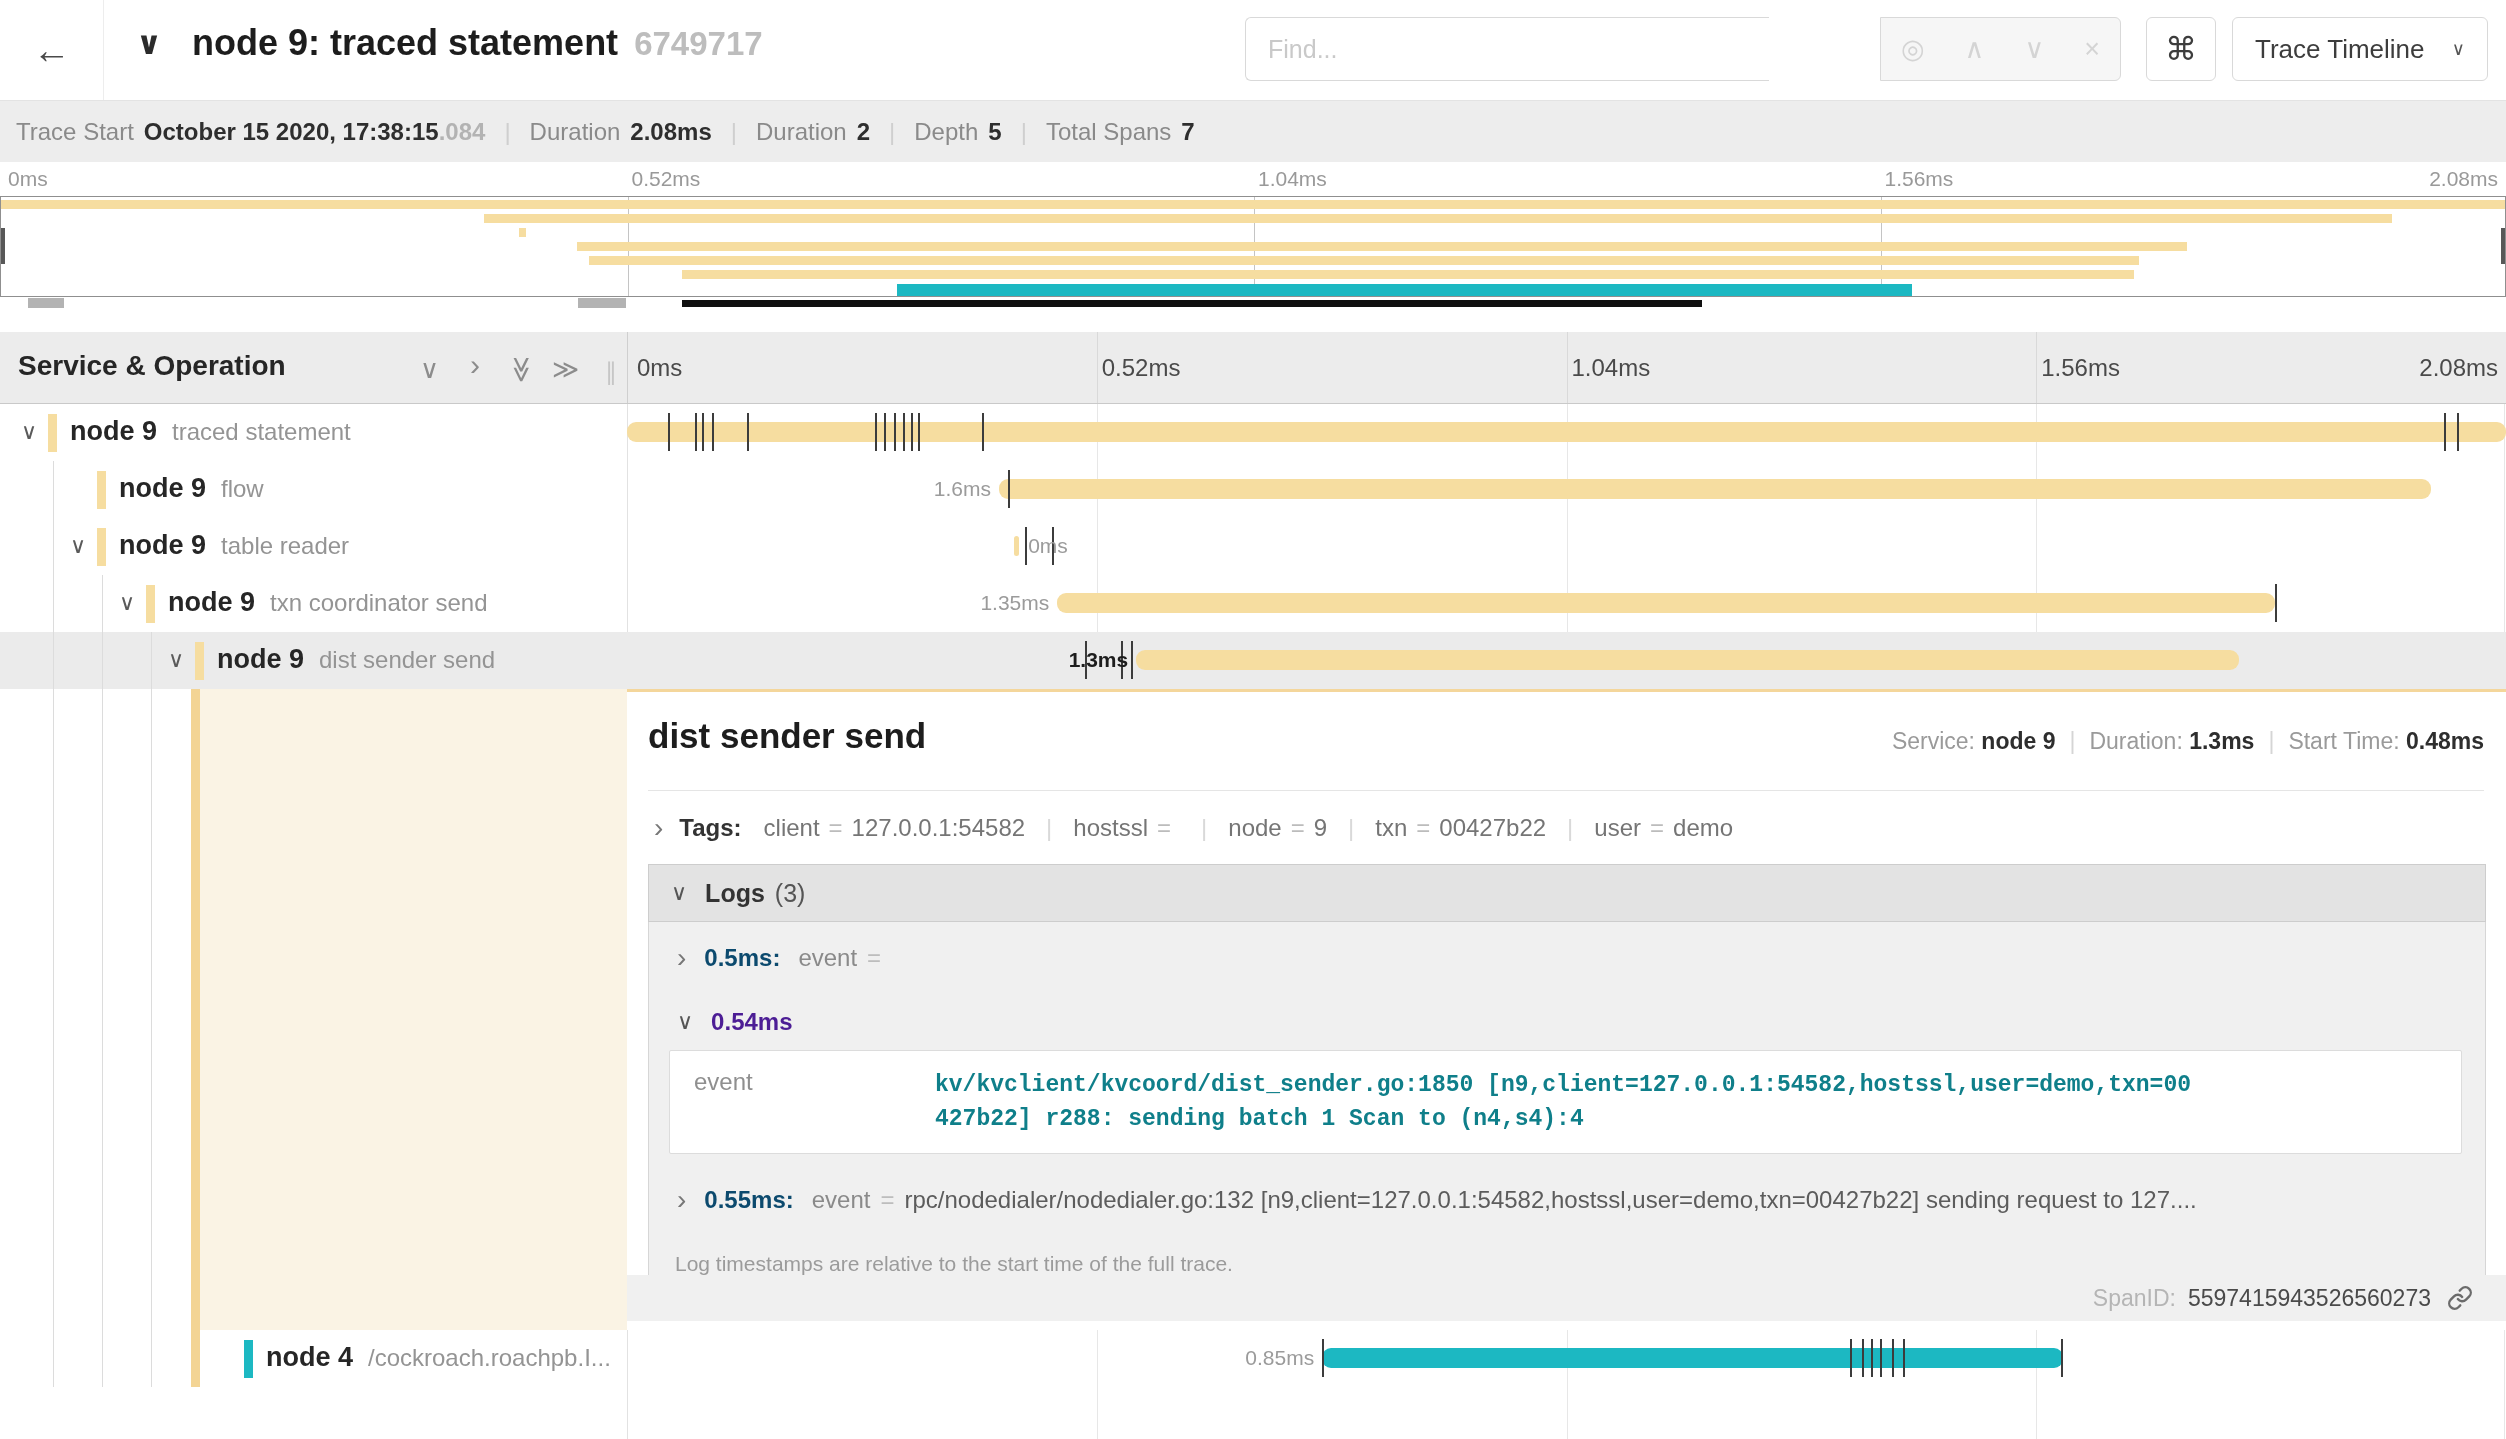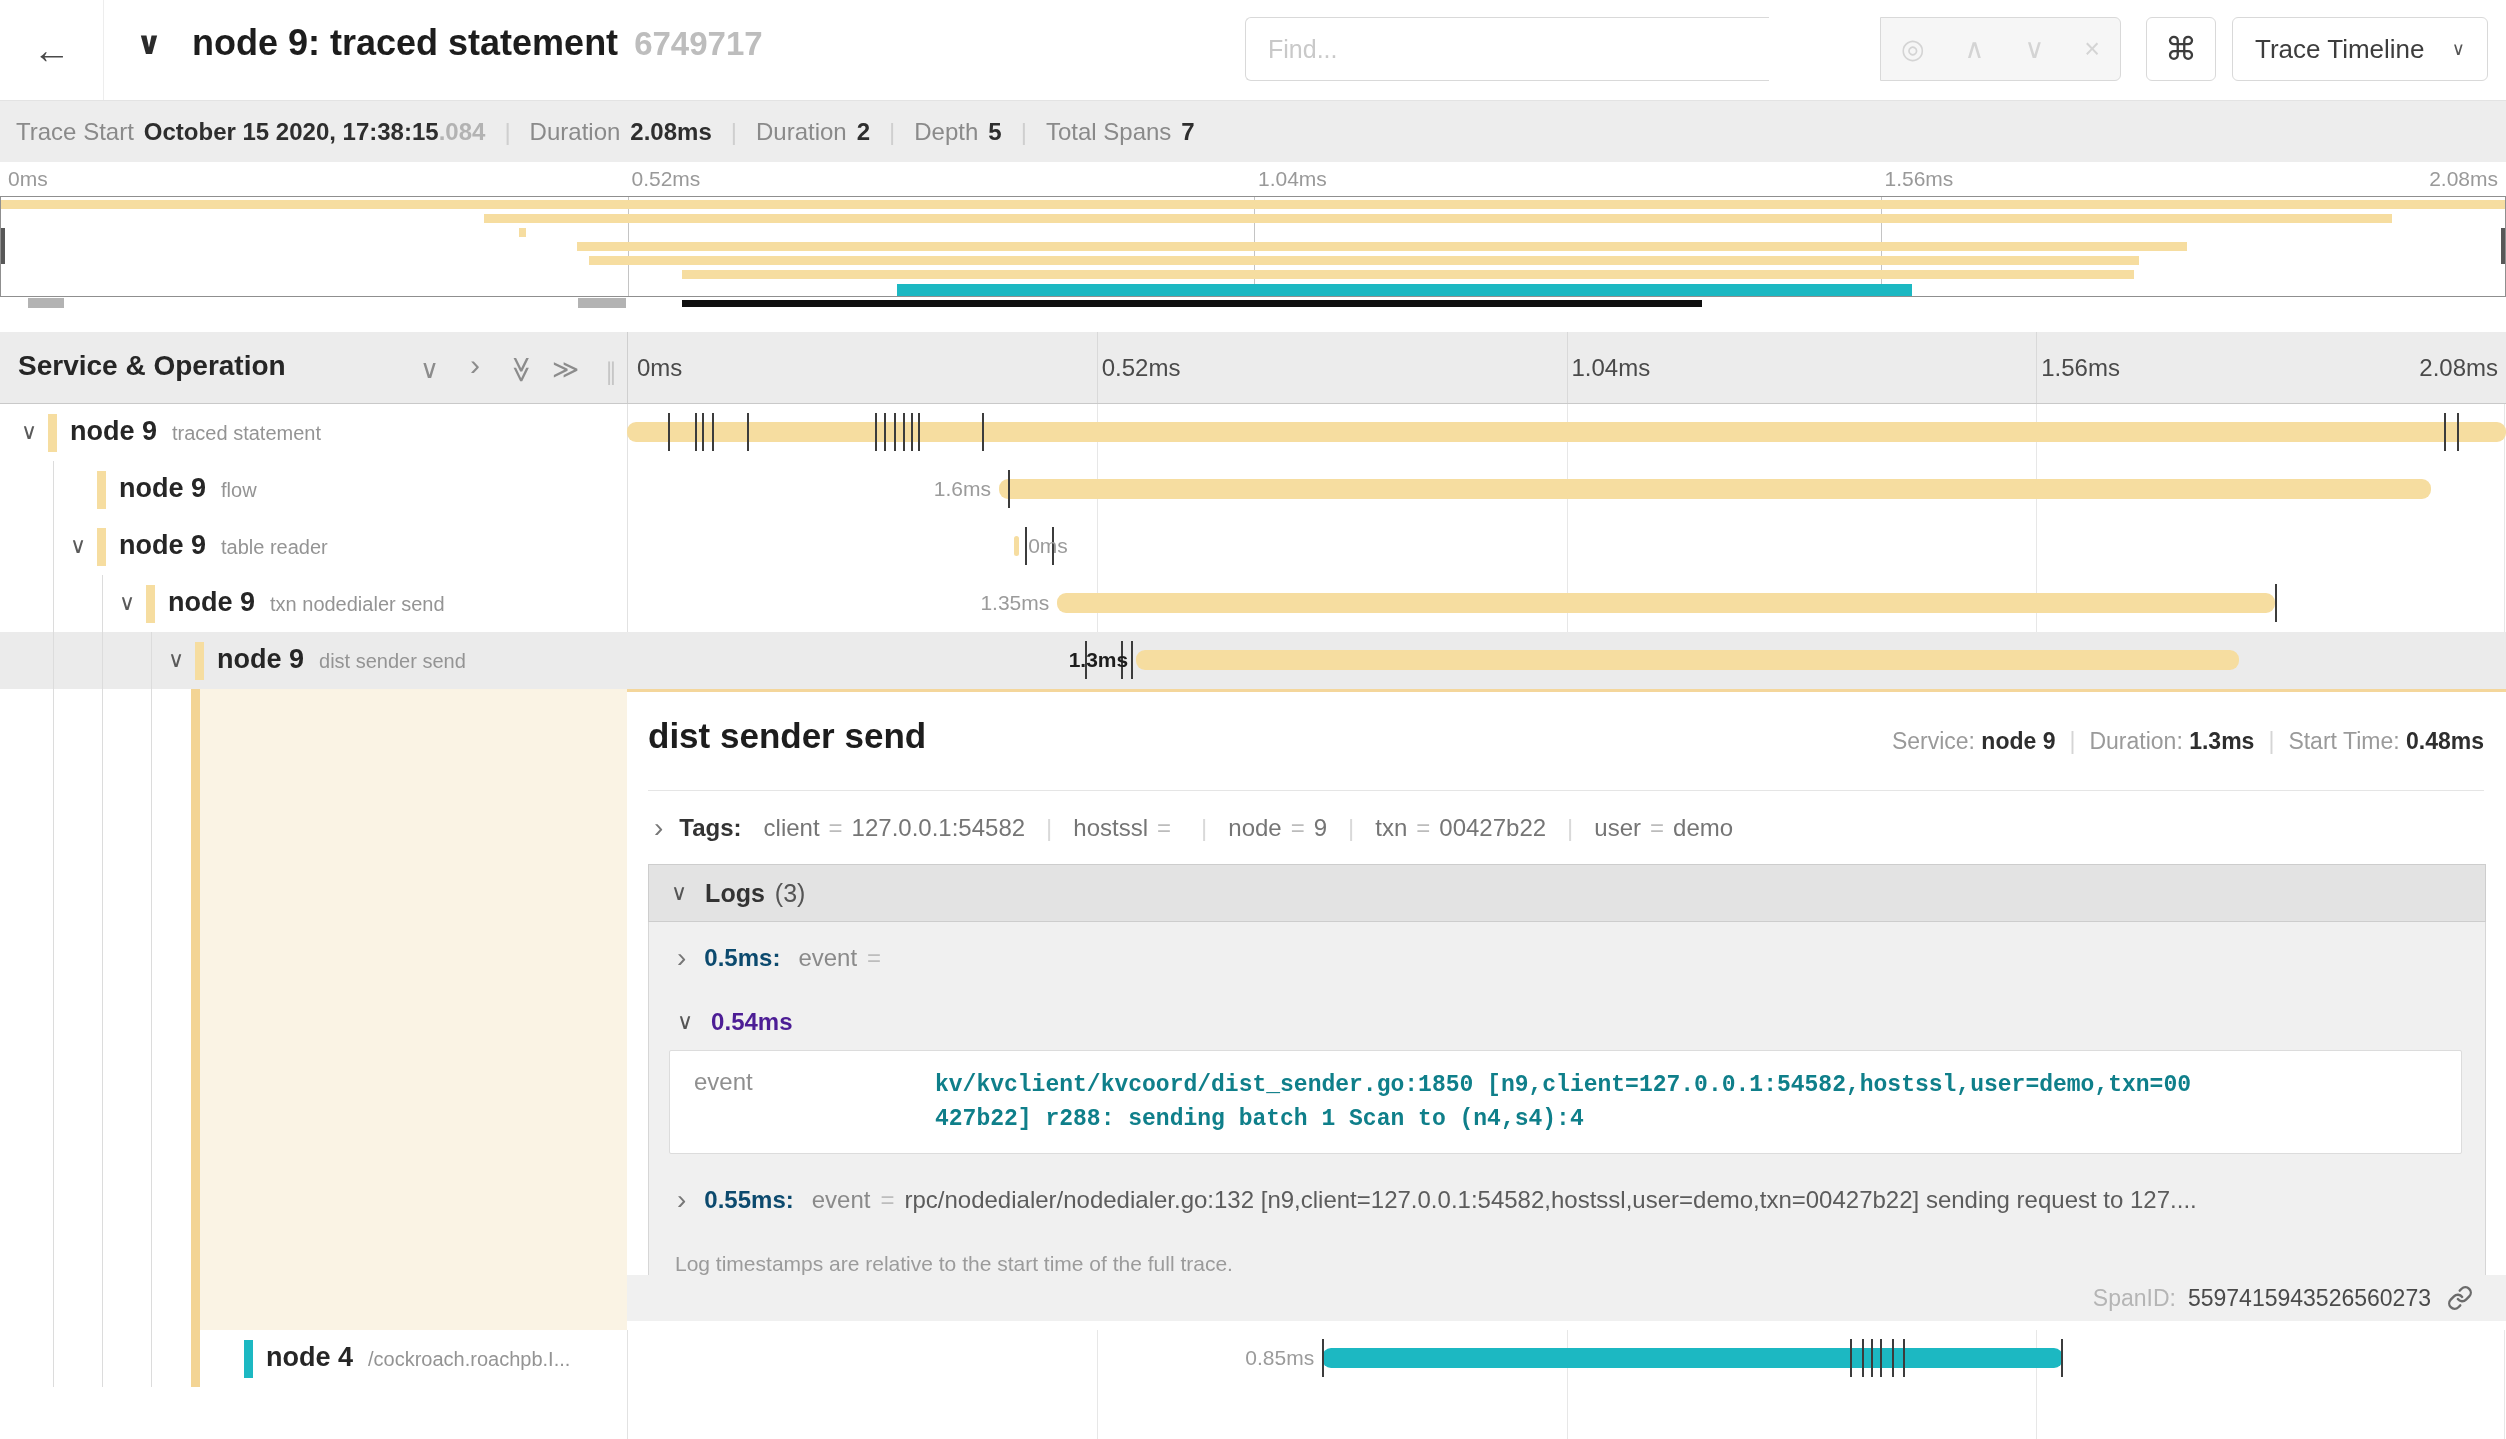--- a/index.html
+++ b/index.html
@@ -52,21 +52,21 @@
   .paneldiv{position:absolute;top:0;bottom:0;left:627px;width:1px;background:#e2e2e2;}
   .srow{position:relative;height:57px;}
   .srow.selected{background:#ebebeb;}
   .lcell{position:absolute;left:0;top:0;width:627px;height:100%;cursor:pointer;overflow:hidden;}
   .rcell{position:absolute;left:627px;top:0;right:0;height:100%;}
   .guide{position:absolute;top:0;bottom:0;width:1px;background:#dcdcdc;}
   .tanguide{position:absolute;top:0;bottom:0;left:191px;width:9px;background:#f3d494;}
   .cbar{position:absolute;top:10px;width:9px;height:38px;}
   .chev{position:absolute;top:15px;font-size:22px;color:#5a5a5a;cursor:pointer;}
   .svc{position:absolute;top:12px;font-size:27px;font-weight:bold;color:#262626;white-space:nowrap;}
-  .op{color:#949494;font-size:20px;font-weight:normal;margin-left:15px;}
+  .op{color:#949494;font-size:24px;font-weight:normal;margin-left:15px;}
   .bar{position:absolute;top:18px;height:20px;border-radius:9px;cursor:pointer;}
   .tickm{position:absolute;top:9px;width:2px;height:38px;background:#3c3c3c;}
   .durlabel{position:absolute;top:16px;font-size:21px;color:#9b9b9b;white-space:nowrap;}
   .durlabel.dark{color:#1d1d1d;font-weight:bold;}
   
   .detail{position:relative;height:641px;}
   .d-left{position:absolute;left:0;top:0;width:627px;height:100%;background:#fff;}
   .d-cream{position:absolute;left:200px;right:0;top:0;bottom:0;background:#faf3e4;}
   .d-right{position:absolute;left:627px;right:0;top:0;bottom:0;background:#fff;border-top:3px solid #f4d69b;box-sizing:border-box;}
   .d-title{position:absolute;left:21px;top:24px;font-size:35px;font-weight:bold;color:#1d1d1d;}
@@ -249,21 +249,21 @@
           <div class="tickm" style="left: 22.6%;"></div>
           <div class="durlabel" style="left: 21.35%;">0ms</div>
         </div>
       </div>
       <div class="srow">
         <div class="lcell">
           <div class="guide" style="left: 53px;"></div>
           <div class="guide" style="left: 102px;"></div>
           <span class="chev" style="left: 119px;">∨</span>
           <div class="cbar" style="left: 146px; background: rgb(246, 221, 160);"></div>
-          <span class="svc" style="left: 168px;">node 9<span class="op">txn nodedialer send</span></span>
+          <span class="svc" style="left: 168px;">node 9<span class="op">txn coordinator send</span></span>
         </div>
         <div class="rcell">
           <div class="bar" style="left: 22.9%; width: 64.8%; background: rgb(246, 221, 160);"></div>
           <div class="tickm" style="left: 87.7%;"></div>
           <div class="durlabel" style="right: 77.1%; margin-right: 8px;">1.35ms</div>
         </div>
       </div>
       <div class="srow selected">
         <div class="lcell">
           <div class="guide" style="left: 53px;"></div>

